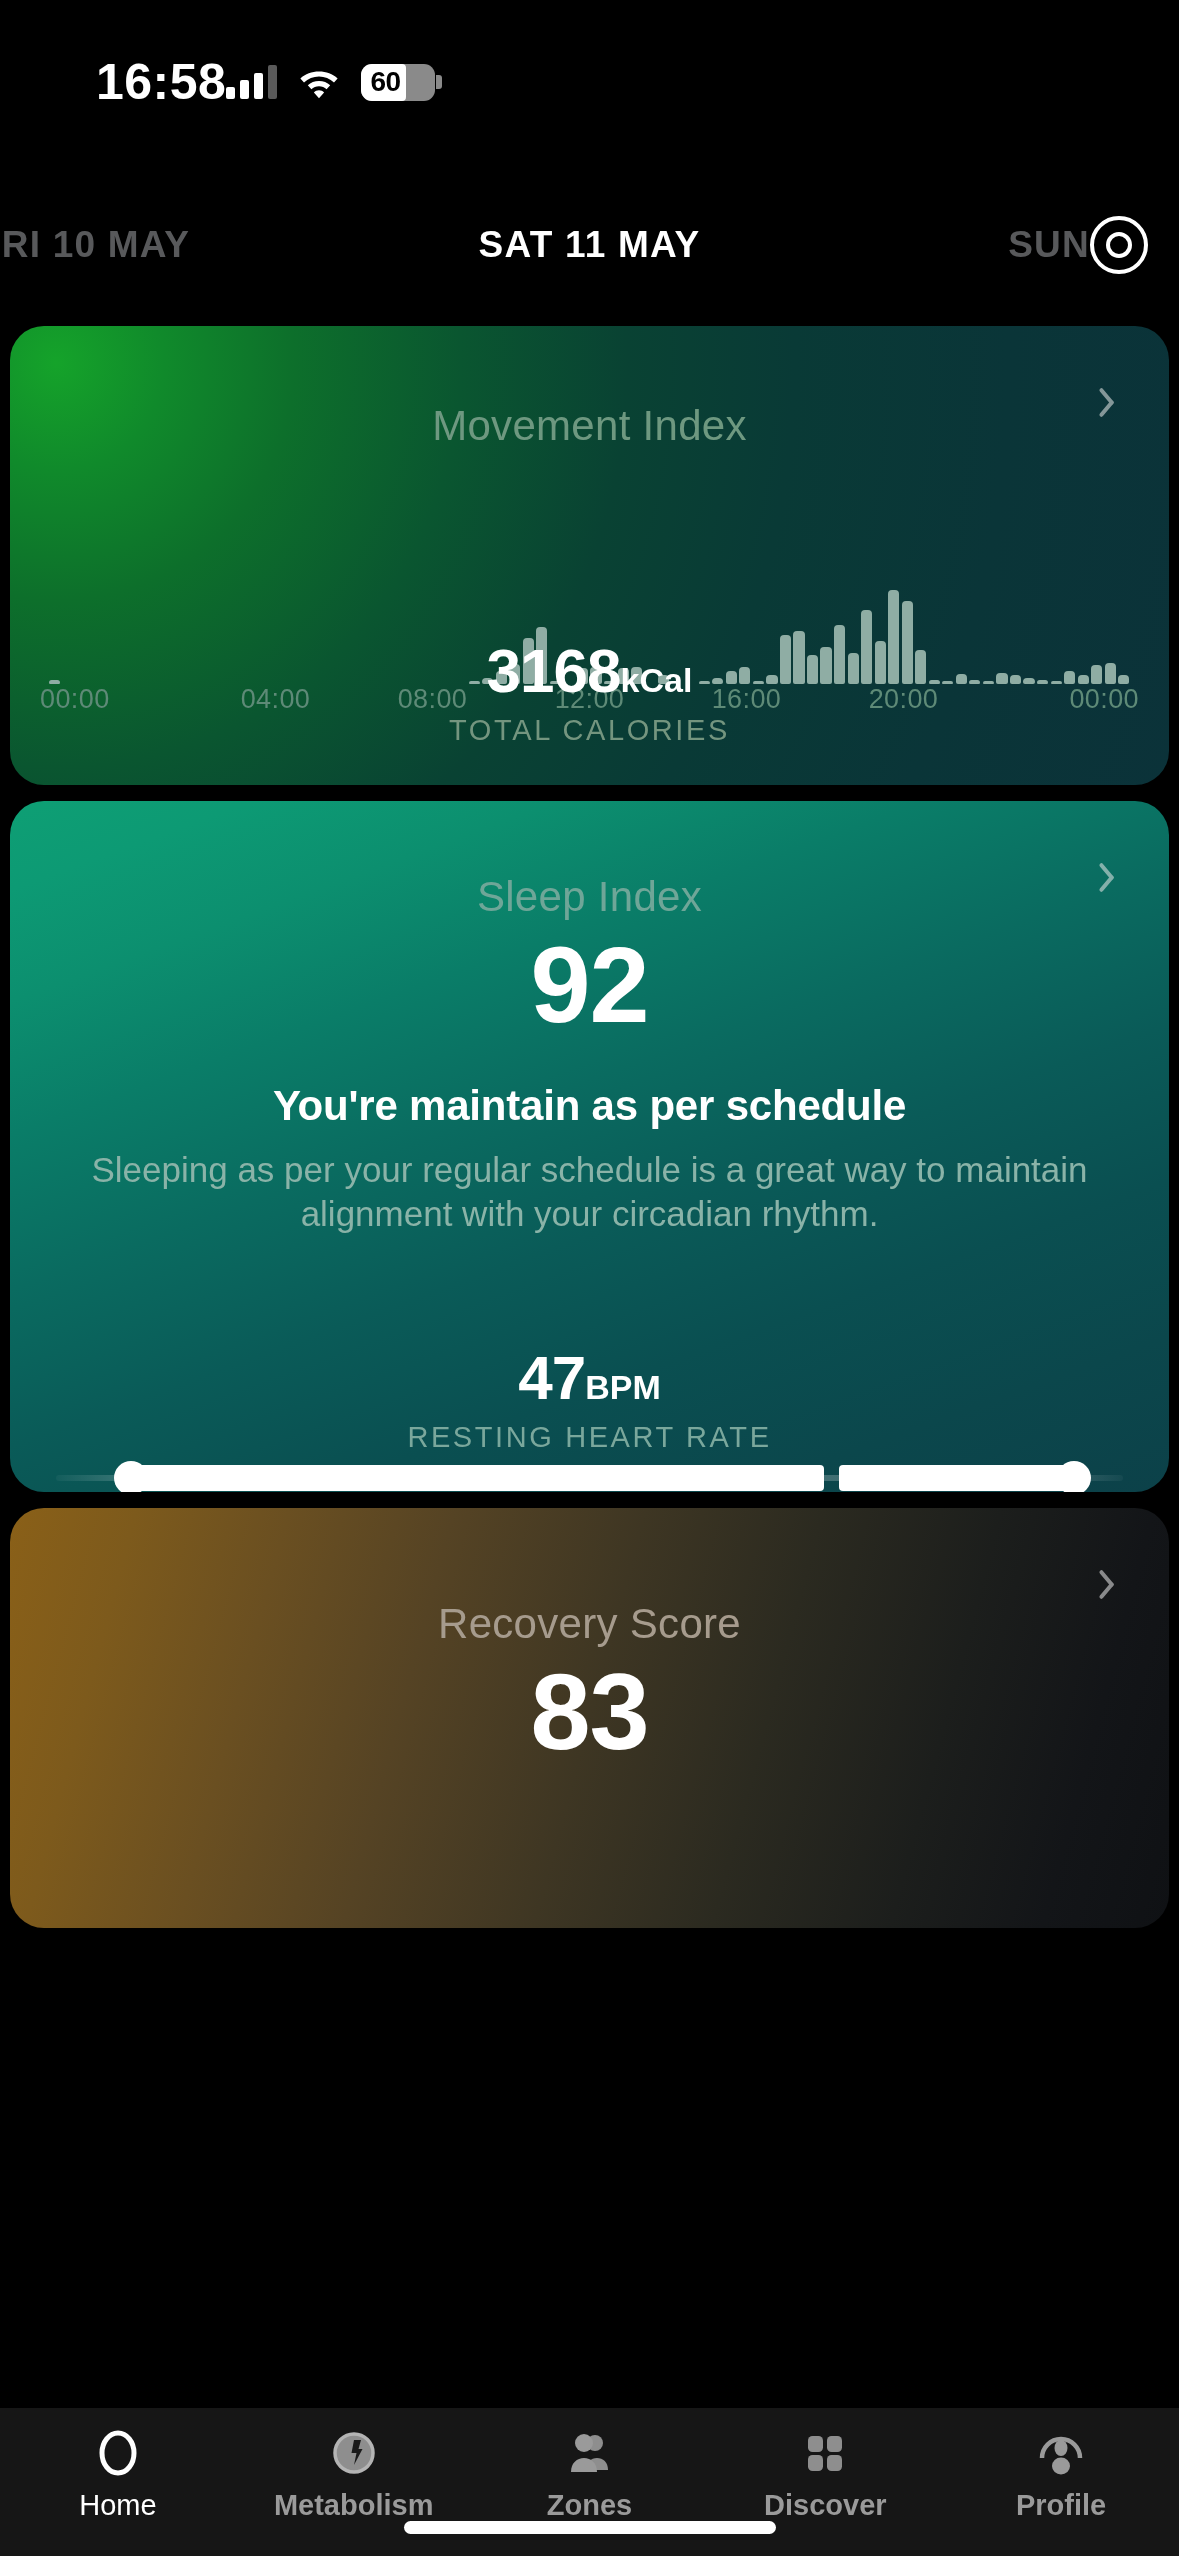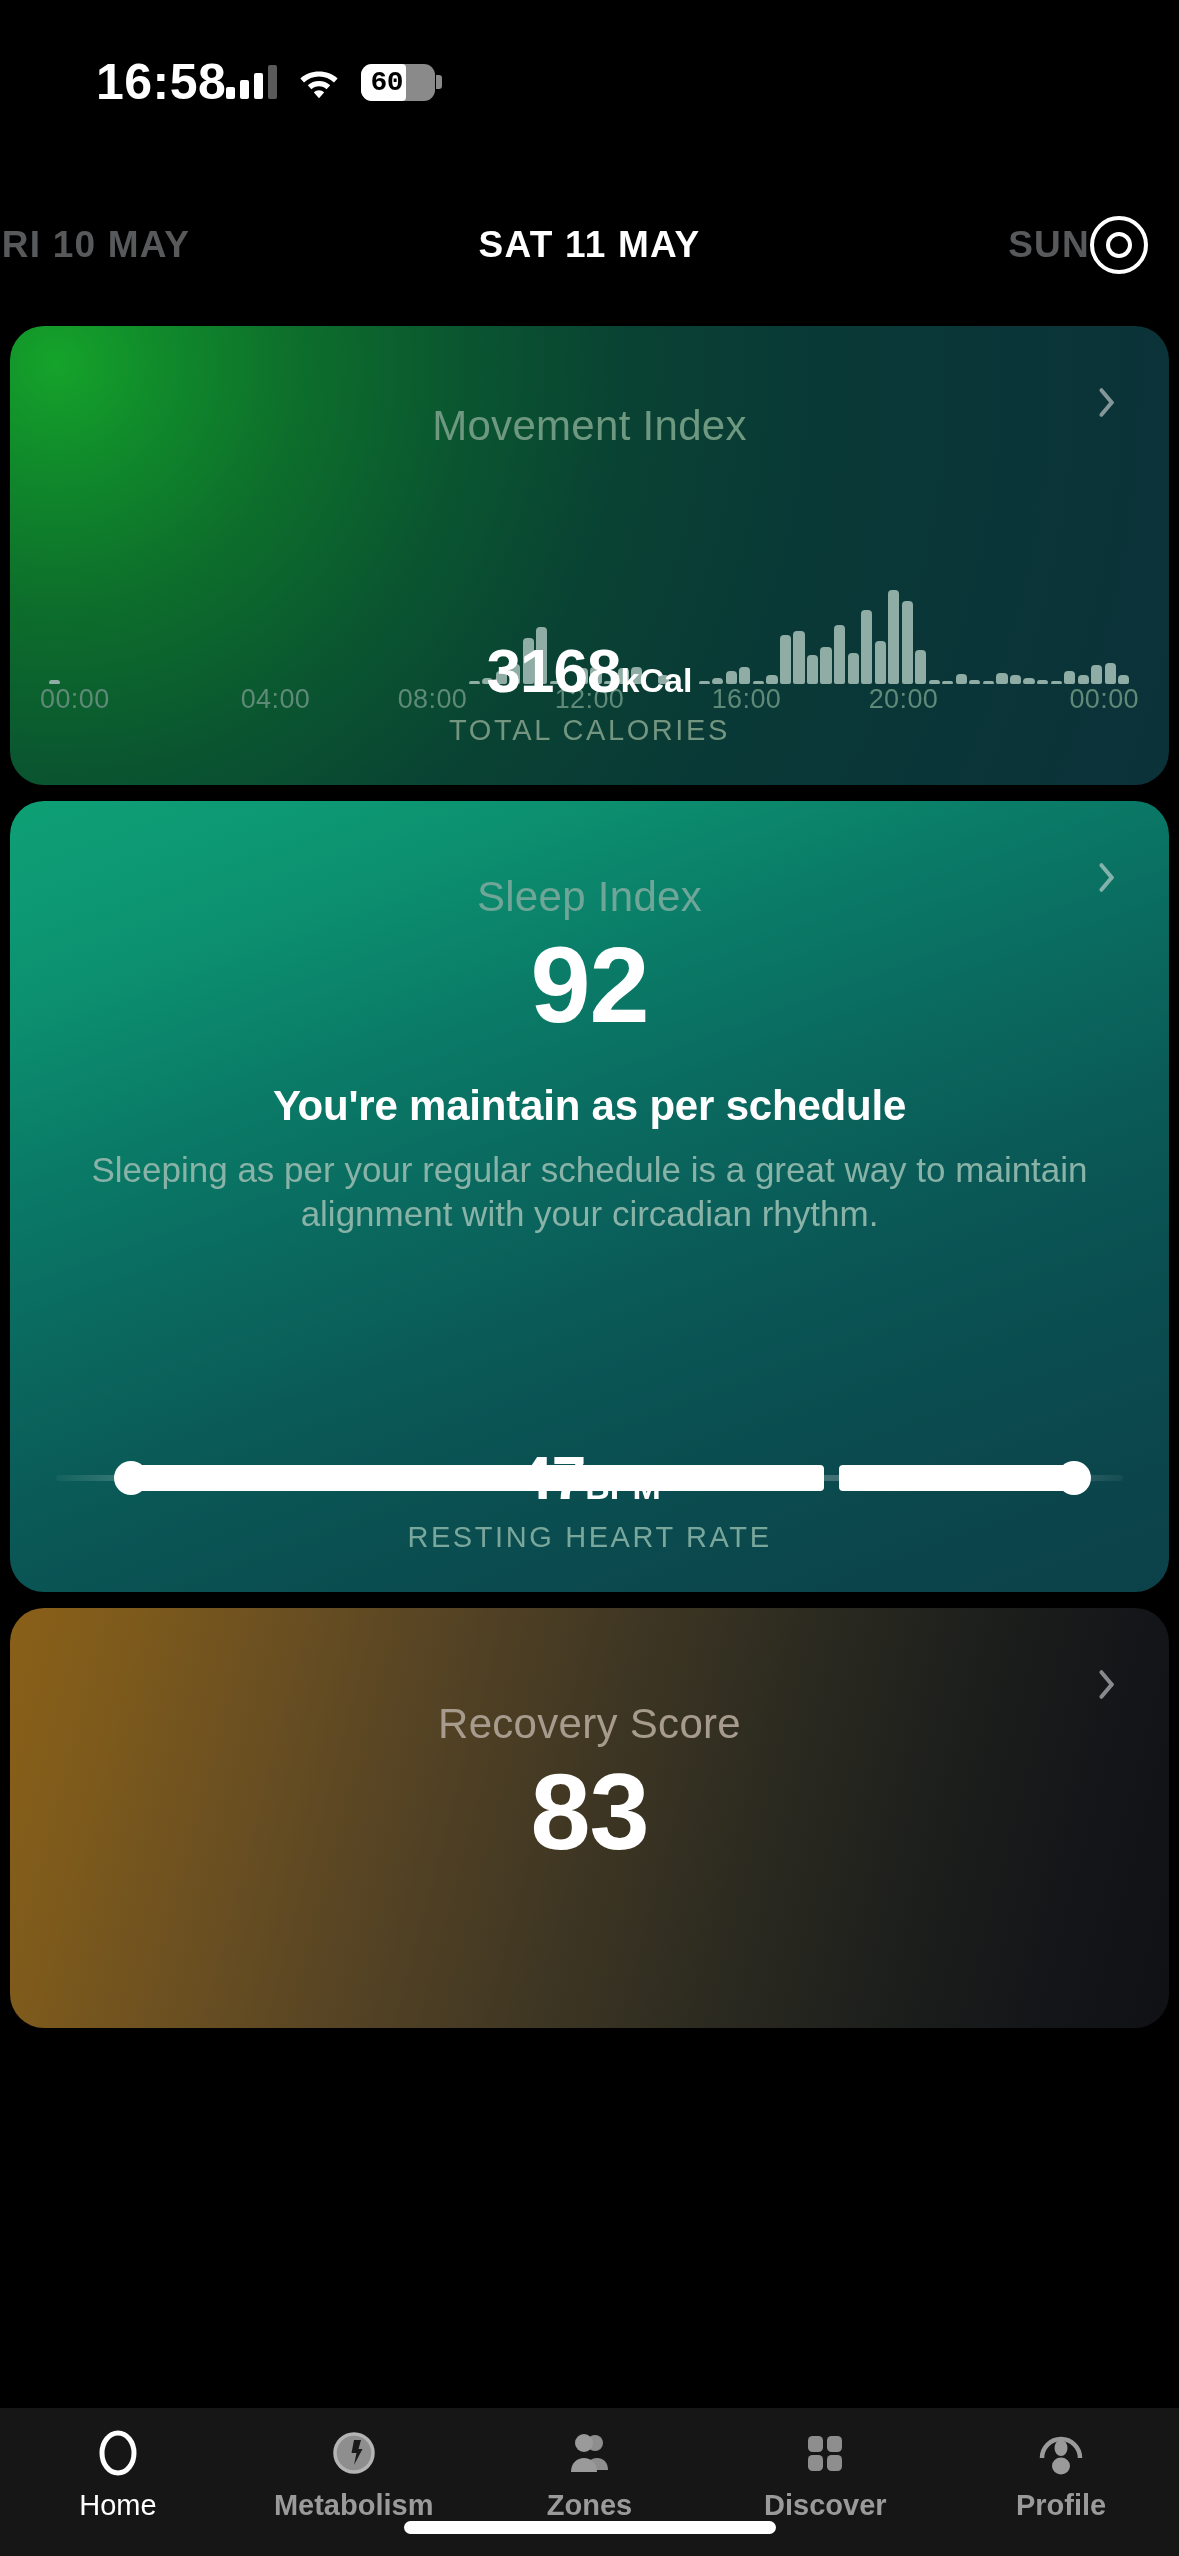--- a/index.html
+++ b/index.html
@@ -26,21 +26,21 @@
   .cell-bars { display:flex; align-items:flex-end; gap:5px; height:34px; }
   .cell-bars i { display:block; width:9px; background:#fff; border-radius:2px; }
   .cell-bars i:nth-child(1){ height:12px; }
   .cell-bars i:nth-child(2){ height:19px; }
   .cell-bars i:nth-child(3){ height:26px; }
   .cell-bars i:nth-child(4){ height:34px; background:#5a5a5a; }
   .wifi { width:46px; height:34px; position:relative; }
   .battery {
     position:relative; width:74px; height:37px;
     border-radius:11px; background:#8a8a8a; overflow:visible;
-    display:flex; align-items:center;font-family:Liberation Mono, monospace;
+    display:flex; align-items:center;
   }
   .battery .fill {
     position:absolute; left:0; top:0; bottom:0; width:60%;
     background:#fff; border-radius:11px 4px 4px 11px;
   }
   .battery .pct {
     position:relative; z-index:2; color:#000; font-size:28px;
     font-weight:700; padding-left:9px; letter-spacing:-0.5px;
   }
   .battery .nub {
@@ -144,21 +144,21 @@
     font-size:34px; font-weight:700; letter-spacing:0;
   }
   .stat-lab {
     margin-top:12px; font-size:29px; font-weight:500;
     letter-spacing:2.6px;
   }
   #card-movement .stat-lab { color:#74957f; }
 
   
   #card-sleep {
-    height:791px;
+    height:691px;
     background:
       linear-gradient(160deg, #0e9f74 0%, #0d9a74 8%, #0c8f6f 18%, #0a7d68 30%,
                       #0a6b60 44%, #0a5b58 58%, #0a4f51 72%, #0b474c 86%, #0c4149 100%);
   }
   #card-sleep .card-title { color:#6fa698; padding-top:72px; }
   #card-sleep .stat-lab { color:#7aa79c; }
 
   .sleep-head {
     text-align:center; color:#fff; font-size:42px; font-weight:600;
     margin-top:38px; letter-spacing:-0.2px;

